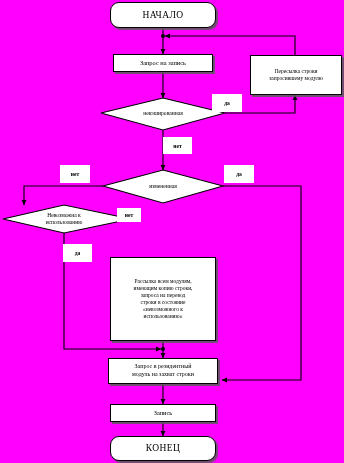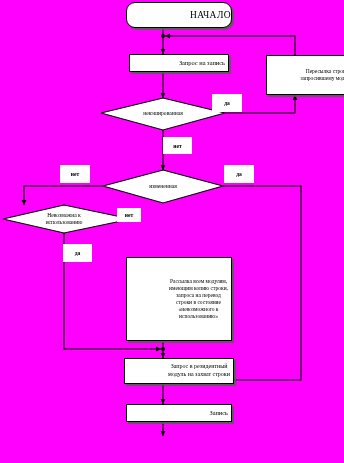--- a/index.html
+++ b/index.html
@@ -25,25 +25,24 @@
     width: 344px;
     height: 463px;
     pointer-events: none;
   }
   .node {
     position: absolute;
     box-sizing: border-box;
     background: #ffffff;
     display: flex;
     align-items: center;
-    justify-content: flex-end;
+    justify-content: center;
     text-align: center;
     color: #000000;
     line-height: 1.08;
-    margin-left: 16px;
   }
   .terminator {
     border: 1px solid #000000;
     border-radius: 9px;
     box-shadow: 2px 2px 0 rgba(90,90,90,0.85);
     font-size: 9.5px;
     letter-spacing: 0.4px;
   }
   .process {
     border: 1px solid #000000;
@@ -167,20 +166,23 @@
 
   <div class="node process multi" style="left:108px; top:358px; width:110px; height:26px; font-size:6px;">
     <span class="txt">Запрос в резидентный
 модуль на захват строки</span>
   </div>
 
   <div class="node process" style="left:110px; top:404px; width:106px; height:18px;">
     <span class="txt">Запись</span>
   </div>
 
+  <div class="node terminator" style="left:110px; top:436px; width:106px; height:25px;">
+    <span class="txt">КОНЕЦ</span>
+  </div>
 
   <div class="edge-label" style="left:212px; top:94px; width:30px; height:18px;">
     <span class="txt">да</span>
   </div>
 
   <div class="edge-label" style="left:163px; top:137px; width:29px; height:17px;">
     <span class="txt">нет</span>
   </div>
 
   <div class="edge-label" style="left:60px; top:165px; width:30px; height:18px;">

